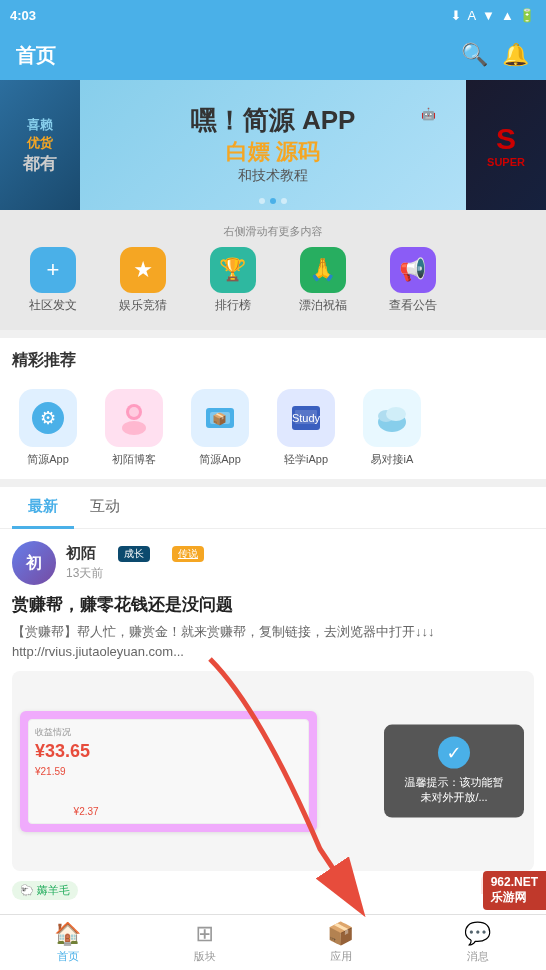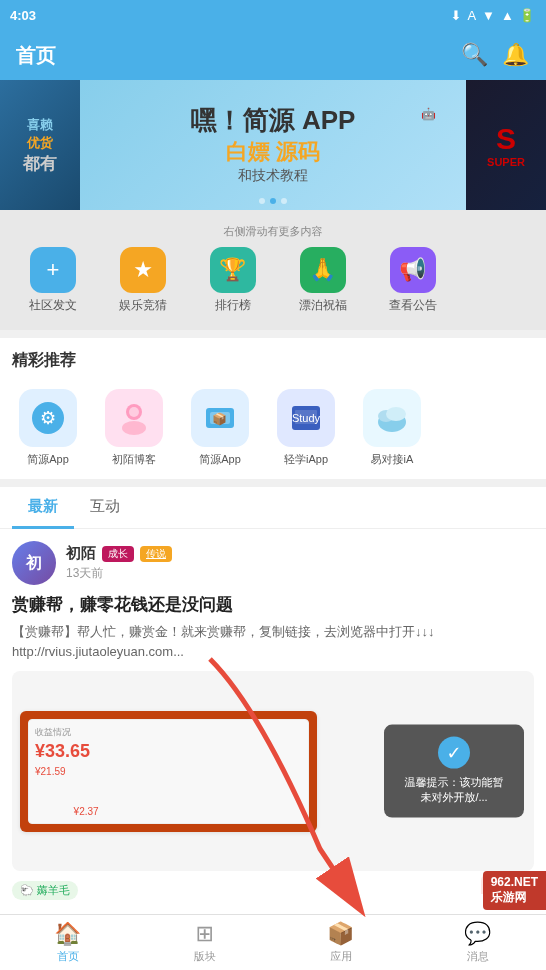--- a/index.html
+++ b/index.html
@@ -198,42 +198,42 @@
     
     .post-card { background: white; padding: 12px; }
     .post-header { display: flex; align-items: center; gap: 10px; margin-bottom: 8px; }
     .avatar {
       width: 44px; height: 44px; border-radius: 50%;
       background: linear-gradient(135deg, #667eea 0%, #764ba2 100%);
       display: flex; align-items: center; justify-content: center;
       color: white; font-size: 16px; font-weight: bold; flex-shrink: 0;
     }
     .post-meta { flex: 1; }
-    .post-author { display: flex; align-items: center; gap: 6px; }
+    .post-author { display: flex; align-items: center; gap: 22px; }
     .author-name { font-size: 15px; font-weight: bold; color: #333; }
     .badge {
       font-size: 10px; padding: 1px 6px; border-radius: 4px; color: white;
     }
-    .badge.blue { background: #be185d; }
+    .badge.blue { background: #0c4a6e; }
     .badge.orange { background: #f5a623; text-decoration: underline; }
     .post-time { font-size: 12px; color: #999; margin-top: 2px; }
     .post-title { font-size: 17px; font-weight: bold; color: #222; margin-bottom: 6px; }
     .post-excerpt { font-size: 13px; color: #666; line-height: 1.5; margin-bottom: 10px; }
     .post-image-area {
       position: relative; width: 100%; height: 200px;
       background: #f5f5f5; border-radius: 8px; overflow: hidden;
       margin-bottom: 10px;
     }
     .post-image-content {
       width: 60%; height: 100%;
       display: flex; flex-direction: column; gap: 6px;
       padding: 8px; justify-content: center;
     }
     .image-card {
-      background: #c2410c; border-radius: 6px; padding: 8px;
+      background: #f0abfc; border-radius: 6px; padding: 8px;
       box-shadow: 0 1px 4px rgba(0,0,0,0.1);
     }
     .image-card-amount { font-size: 18px; font-weight: bold; color: #e74c3c; }
     .overlay-popup {
       position: absolute; right: 10px; top: 50%;
       transform: translateY(-50%);
       background: rgba(0,0,0,0.65); border-radius: 8px;
       padding: 12px 16px;
       display: flex; flex-direction: column; align-items: center;
       color: white; gap: 6px; width: 140px;

